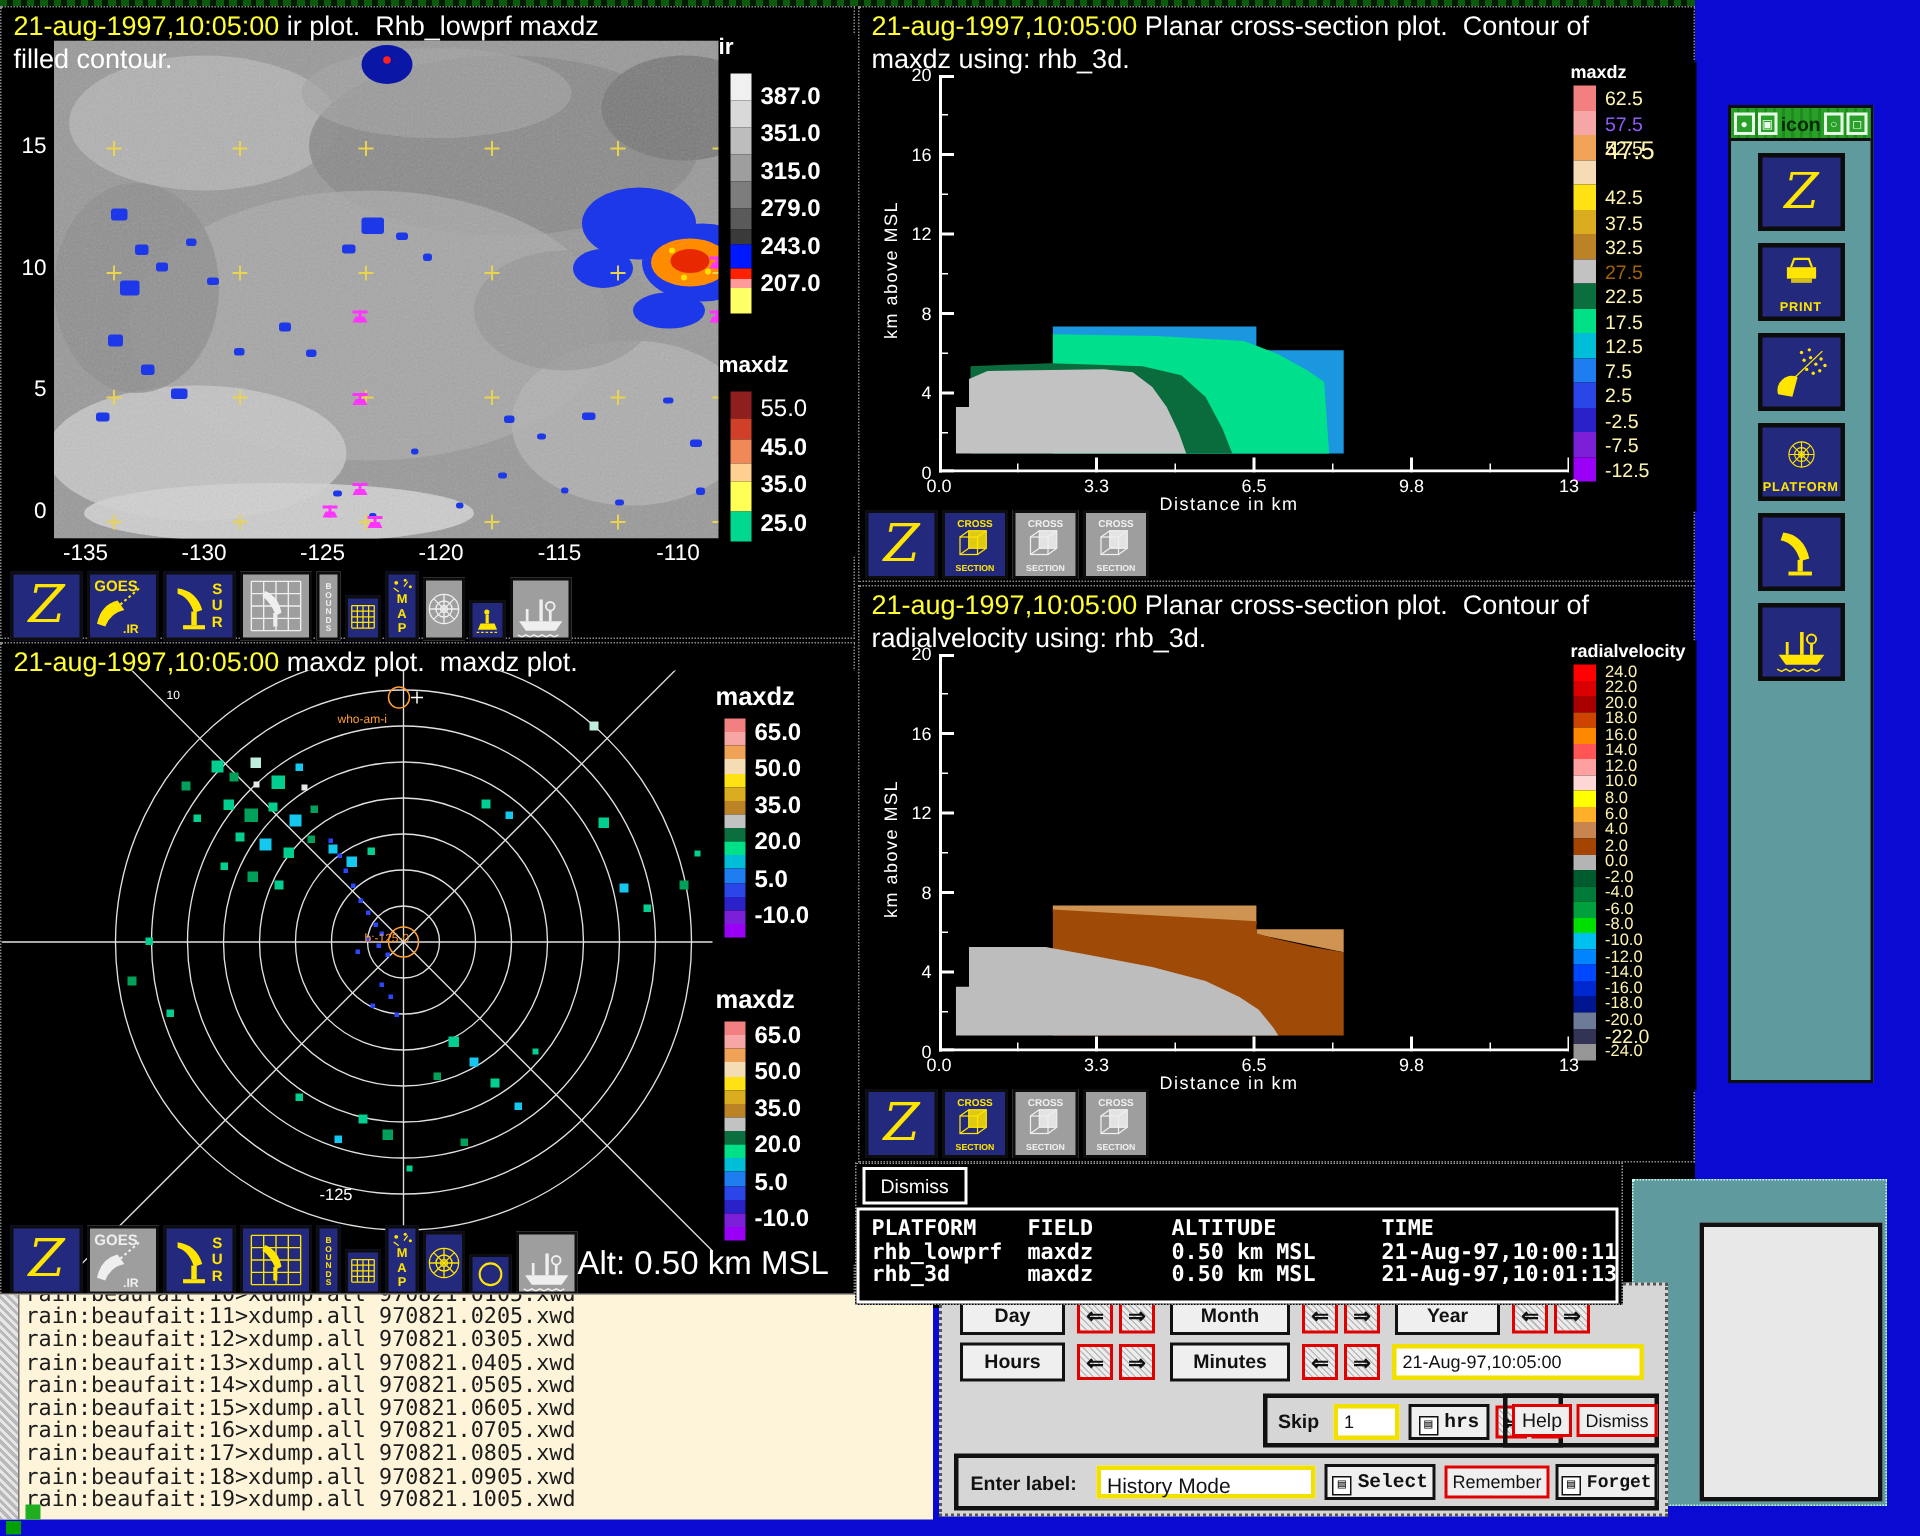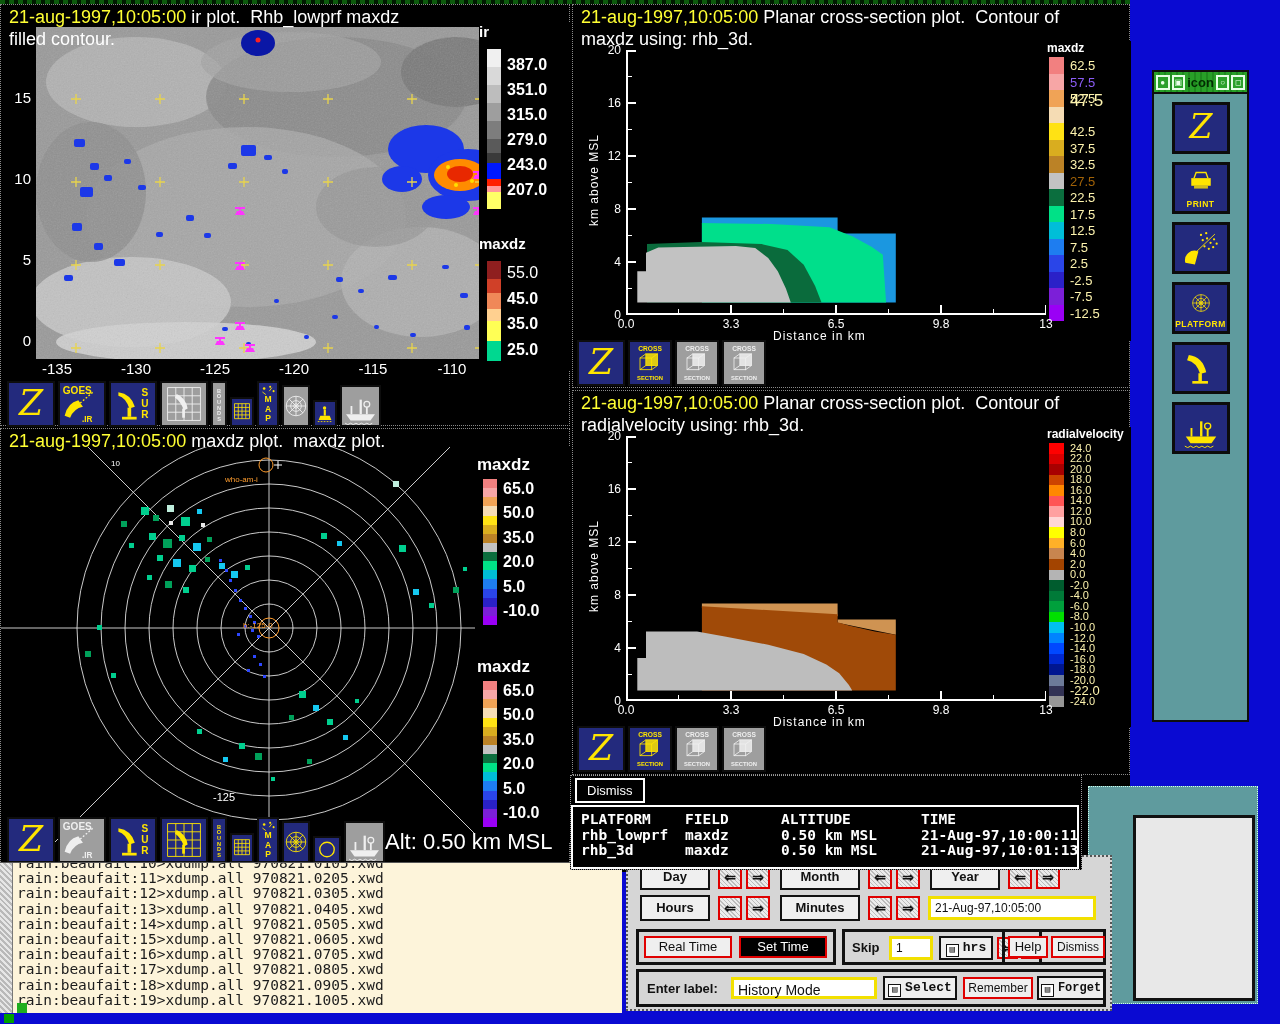--- a/index.html
+++ b/index.html
@@ -966,24 +966,20 @@
   <div class="arrow" style="left:408px;top:8px;">⇒</div>
 
   <div class="tbtn" style="left:12px;top:38px;width:70px;height:26px;line-height:22px;">Hours</div>
   <div class="arrow" style="left:90px;top:39px;">⇐</div>
   <div class="arrow" style="left:118px;top:39px;">⇒</div>
   <div class="tbtn" style="left:152px;top:38px;width:80px;height:26px;line-height:22px;">Minutes</div>
   <div class="arrow" style="left:240px;top:39px;">⇐</div>
   <div class="arrow" style="left:268px;top:39px;">⇒</div>
   <div class="yfield" style="left:300px;top:39px;width:168px;height:24px;">21-Aug-97,10:05:00</div>
 
-  <div class="gframe" style="left:8px;top:72px;width:200px;height:36px;">
-    <div class="tbtn redb" style="left:5px;top:4px;width:88px;height:22px;line-height:18px;font-weight:normal;">Real Time</div>
-    <div class="tbtn redb" style="left:100px;top:4px;width:88px;height:22px;line-height:18px;background:#000;color:#fff;font-weight:normal;">Set Time</div>
-  </div>
   <div class="gframe" style="left:214px;top:72px;width:200px;height:36px;">
     <span class="abs" style="left:7px;top:8px;font-weight:bold;font-size:13px;color:#111;">Skip</span>
     <div class="yfield" style="left:44px;top:4px;width:44px;height:24px;">1</div>
     <div class="tbtn monob" style="left:94px;top:4px;width:54px;height:24px;line-height:20px;"><span class="micon">▤</span><span>hrs</span></div>
     <div class="arrow" style="left:152px;top:5px;width:21px;height:22px;line-height:18px;">⇐</div>
     <div class="arrow" style="left:176px;top:5px;width:21px;height:22px;line-height:18px;">⇒</div>
   </div>
   <div class="gframe" style="left:374px;top:72px;width:104px;height:36px;">
     <div class="tbtn redb" style="left:3px;top:4px;width:40px;height:22px;line-height:18px;font-weight:normal;">Help</div>
     <div class="tbtn redb" style="left:46px;top:4px;width:54px;height:22px;line-height:18px;font-weight:normal;font-size:12px;">Dismiss</div>

